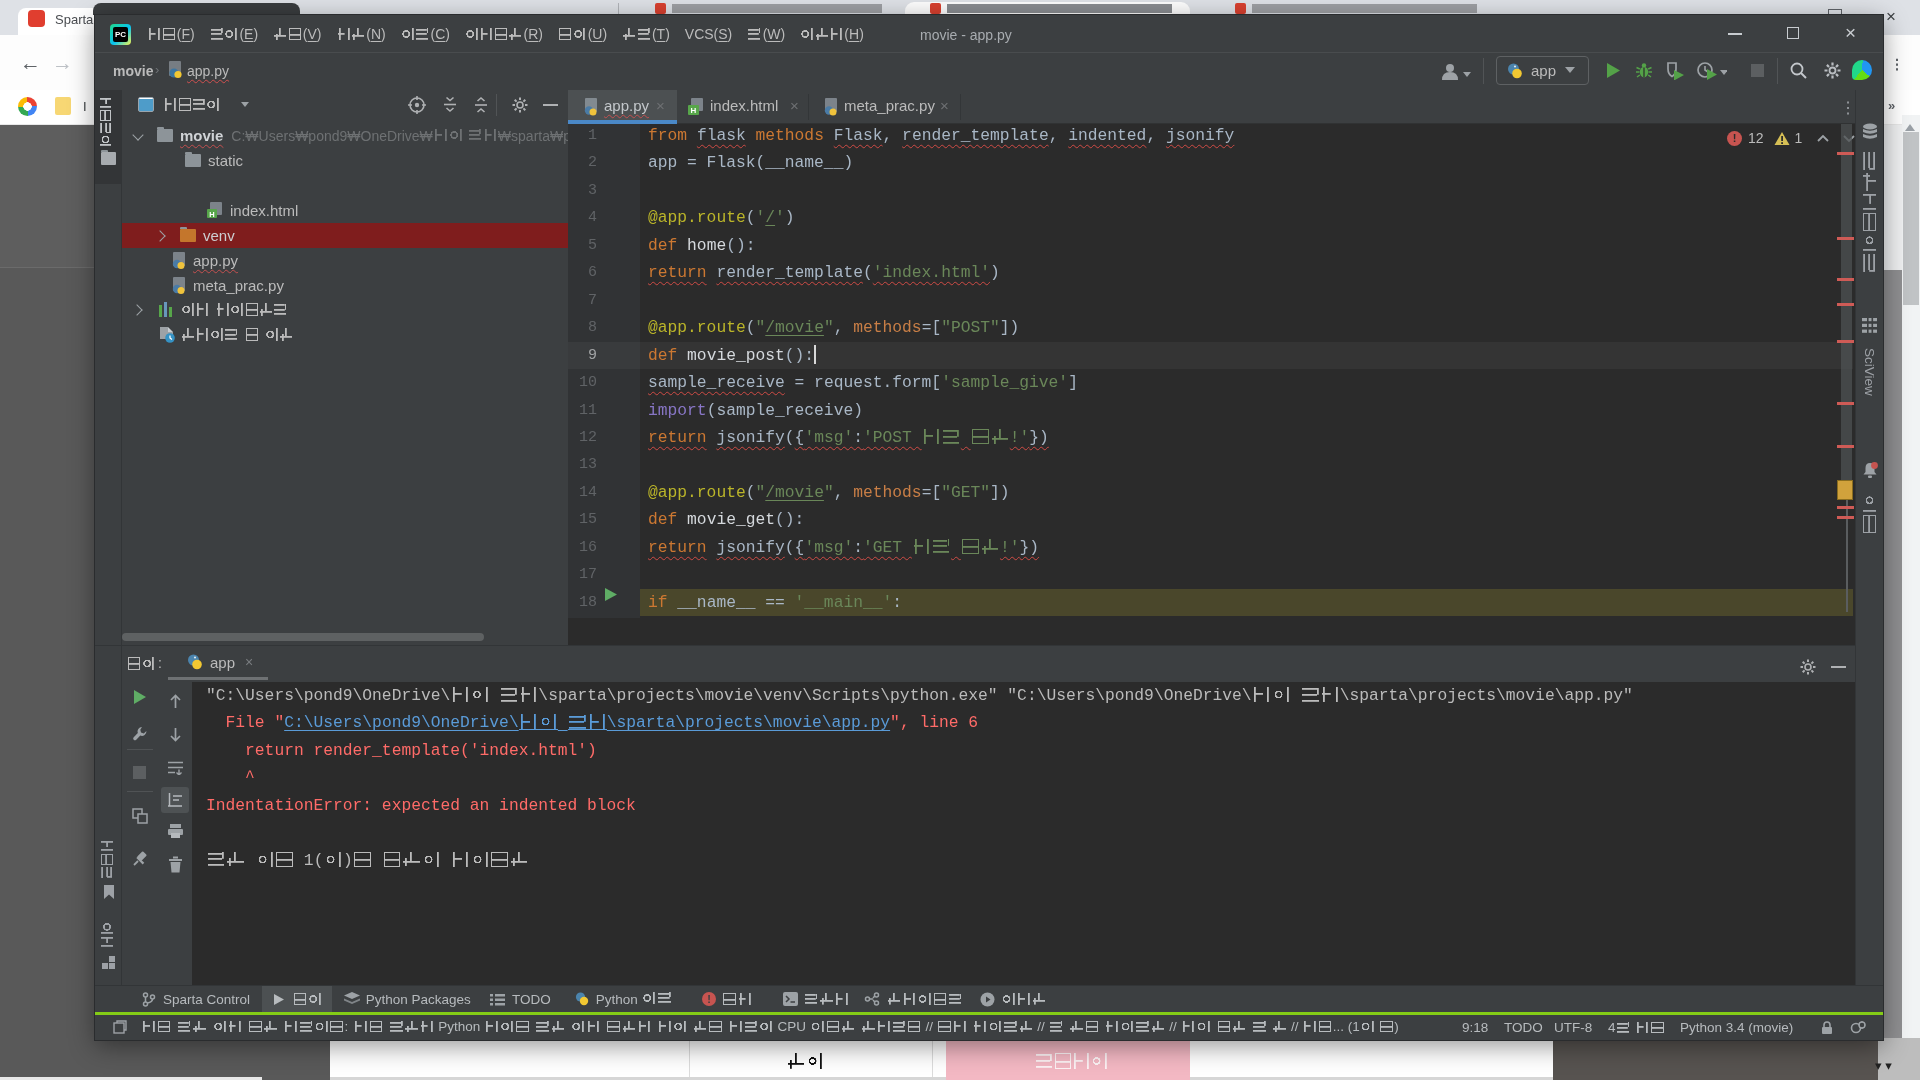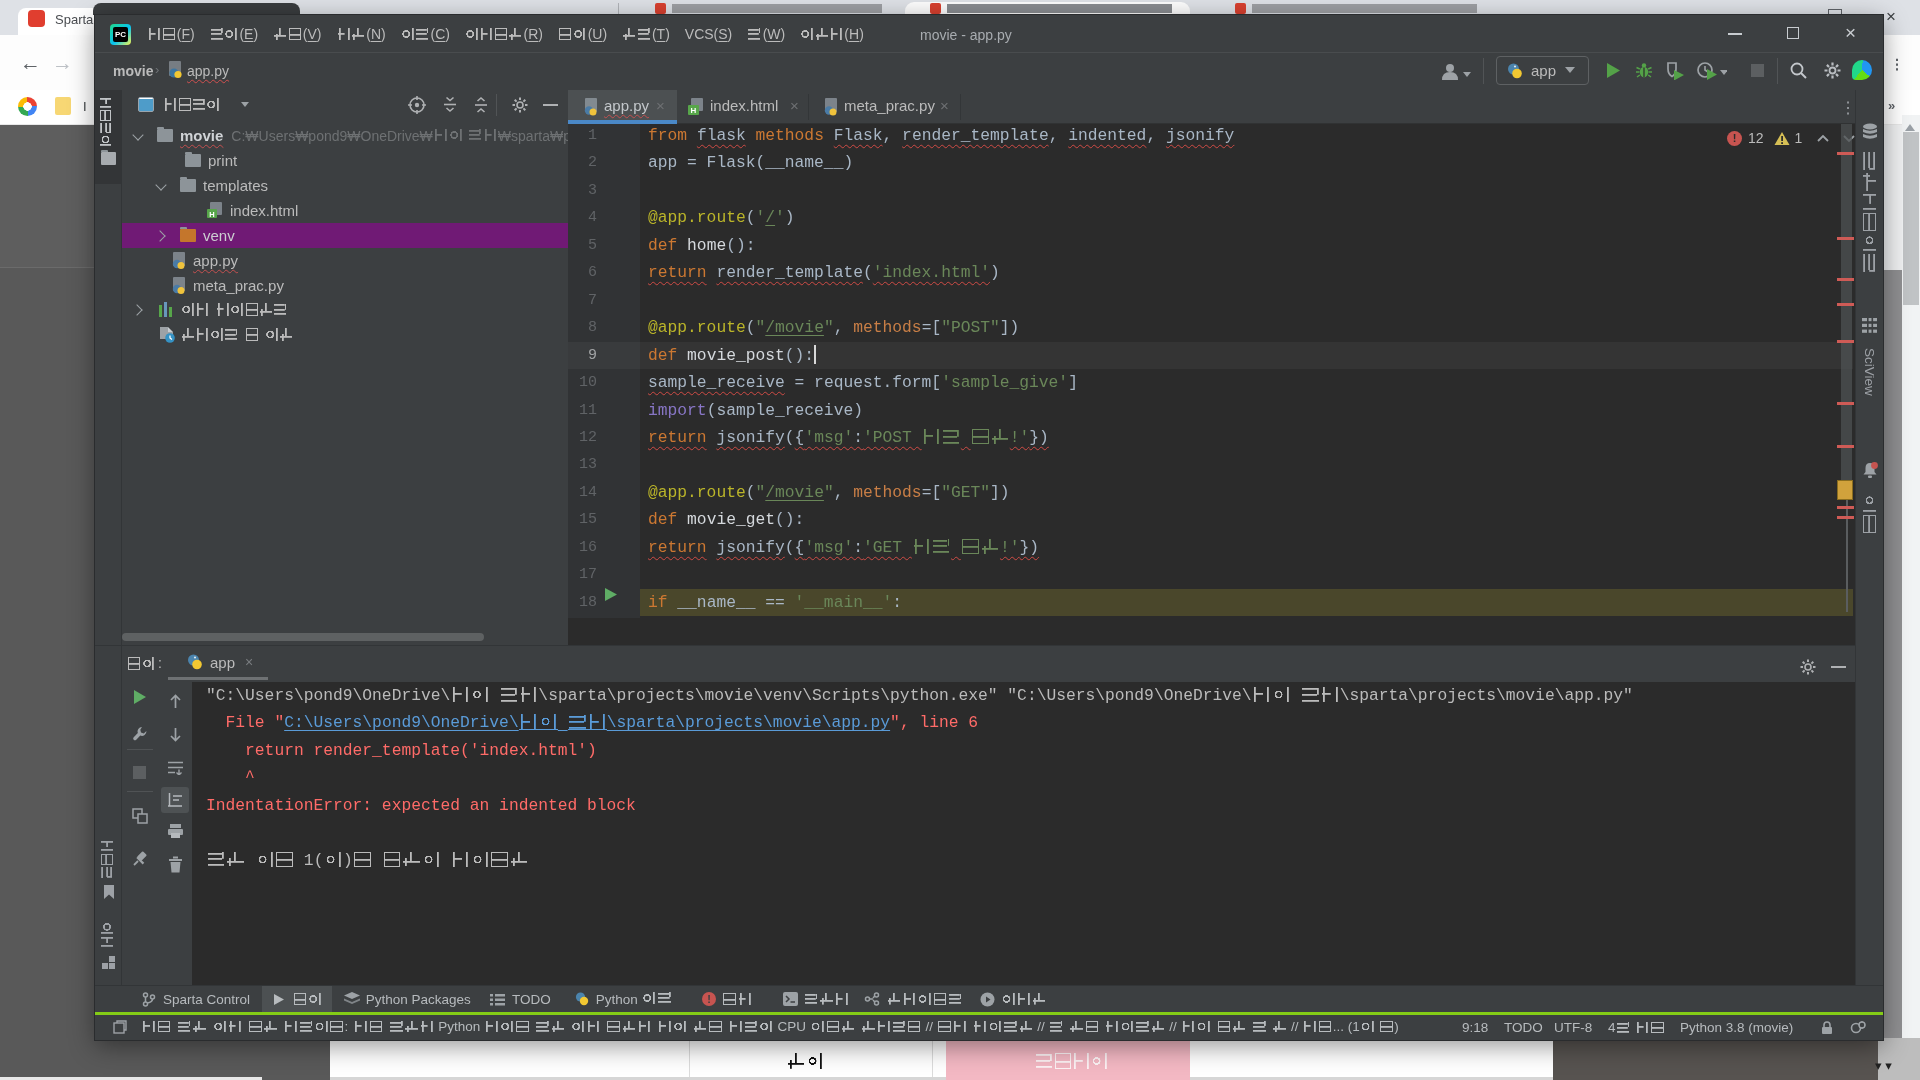--- a/index.html
+++ b/index.html
@@ -283,36 +283,31 @@
         <span style="margin-left:8px;color:#6e7173;font-size:14px">C:₩Users₩pond9₩OneDrive₩<span class="K sm" style="color:#6e7173">
             <i class="g g1"></i>
             <i class="g g4"></i>
           </span>&nbsp;<span class="K sm" style="color:#6e7173">
             <i class="g g3"></i>
             <i class="g g1"></i>
           </span>₩sparta₩pr</span>
       </div>
     <div class="trow" style="left:0;top:58px;width:446px">
         <span class="fold" style="margin-left:63px"></span>
-        <span style="margin-left:7px">print</span>
-      </div>
-    <div class="trow" style="left:0;top:83px;width:446px">
-        <span class="chev" style="margin-left:33px"></span>
-        <span class="fold" style="margin-left:13px"></span>
-        <span style="margin-left:7px">templates</span>
+        <span style="margin-left:7px">static</span>
       </div>
     <div class="trow" style="left:0;top:108px;width:446px">
         <svg style="margin-left:85px;flex:none" width="17" height="17">
           <rect x="3" y="0" width="12" height="13" rx="1" fill="#a7b1ba" opacity=".6"></rect>
           <rect x="0" y="7" width="10" height="9" rx="1" fill="#57a64a"></rect>
           <text x="5" y="14.5" font-size="7.5" font-weight="bold" fill="#fff" text-anchor="middle">H</text>
         </svg>
         <span style="margin-left:6px">index.html</span>
       </div>
-    <div class="trow" style="left:0;top:133px;width:446px;background:#701a75">
+    <div class="trow" style="left:0;top:133px;width:446px;background:#7f1d1d">
         <span class="chev r" style="margin-left:33px"></span>
         <span class="fold" style="margin-left:13px;background:#c4762c"></span>
         <span style="margin-left:7px;color:#ccced1">venv</span>
       </div>
     <div class="trow" style="left:0;top:158px;width:446px">
         <svg style="margin-left:48px;flex:none" width="18" height="18">
           <rect x="3" y="0" width="12" height="14" rx="1" fill="#a7b1ba" opacity=".6"></rect>
           <circle cx="7" cy="12" r="4.2" fill="#4a7ba6"></circle>
           <circle cx="11" cy="13.5" r="3.5" fill="#f0c33c"></circle>
         </svg>
@@ -795,21 +790,21 @@
     </span>
     <span class="abs" style="left:1367px;top:5px">9:18</span>
     <span class="abs" style="left:1409px;top:5px">TODO</span>
     <span class="abs" style="left:1459px;top:5px">UTF-8</span>
     <span class="abs row" style="left:1513px;top:5px">4<span class="K sm">
           <i class="g g3"></i>
         </span>&nbsp;<span class="K sm">
           <i class="g g1"></i>
           <i class="g g2"></i>
         </span></span>
-    <span class="abs" style="left:1585px;top:5px">Python 3.8 (movie)</span>
+    <span class="abs" style="left:1585px;top:5px">Python 3.4 (movie)</span>
     <svg class="abs" style="left:1726px;top:6px" width="12" height="14">
         <rect x="1" y="6" width="10" height="7" rx="1" fill="#9da2a6"></rect>
         <path d="M3 6 V4 a3 3 0 0 1 6 0 V6" fill="none" stroke="#9da2a6" stroke-width="1.6"></path>
       </svg>
     <svg class="abs" style="left:1755px;top:5px" width="17" height="15">
         <circle cx="6" cy="8" r="4.5" fill="none" stroke="#9da2a6" stroke-width="1.6"></circle>
         <circle cx="12" cy="5" r="3" fill="#3c3f41" stroke="#9da2a6" stroke-width="1.4"></circle>
         <path d="M12 1 V2.5 M12 7.5 V9 M8.5 5 H10 M14 5 H15.5" stroke="#9da2a6" stroke-width="1.2"></path>
       </svg>
   </div>

